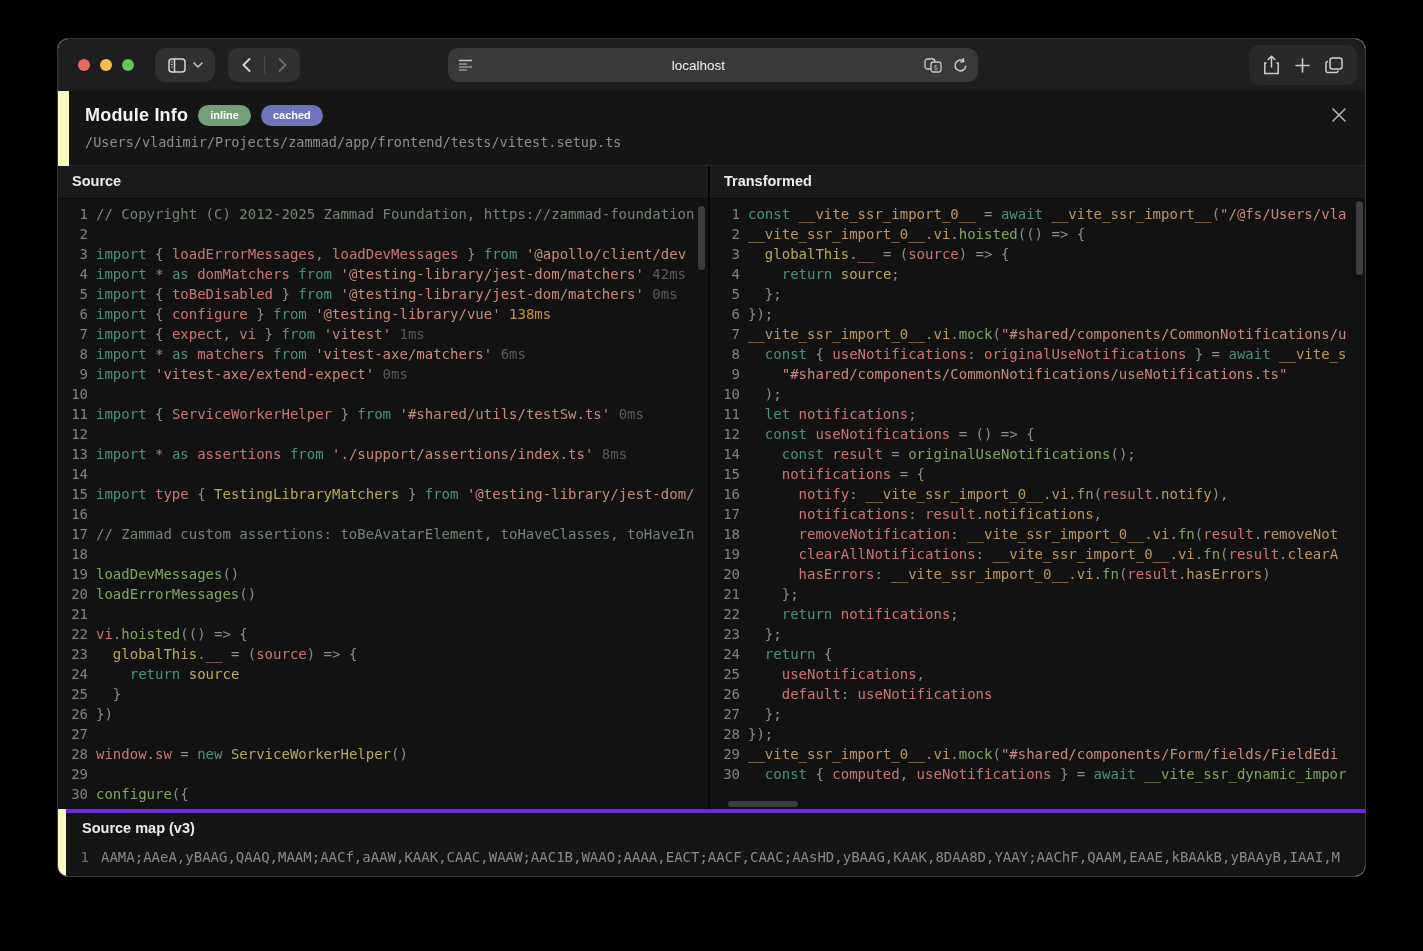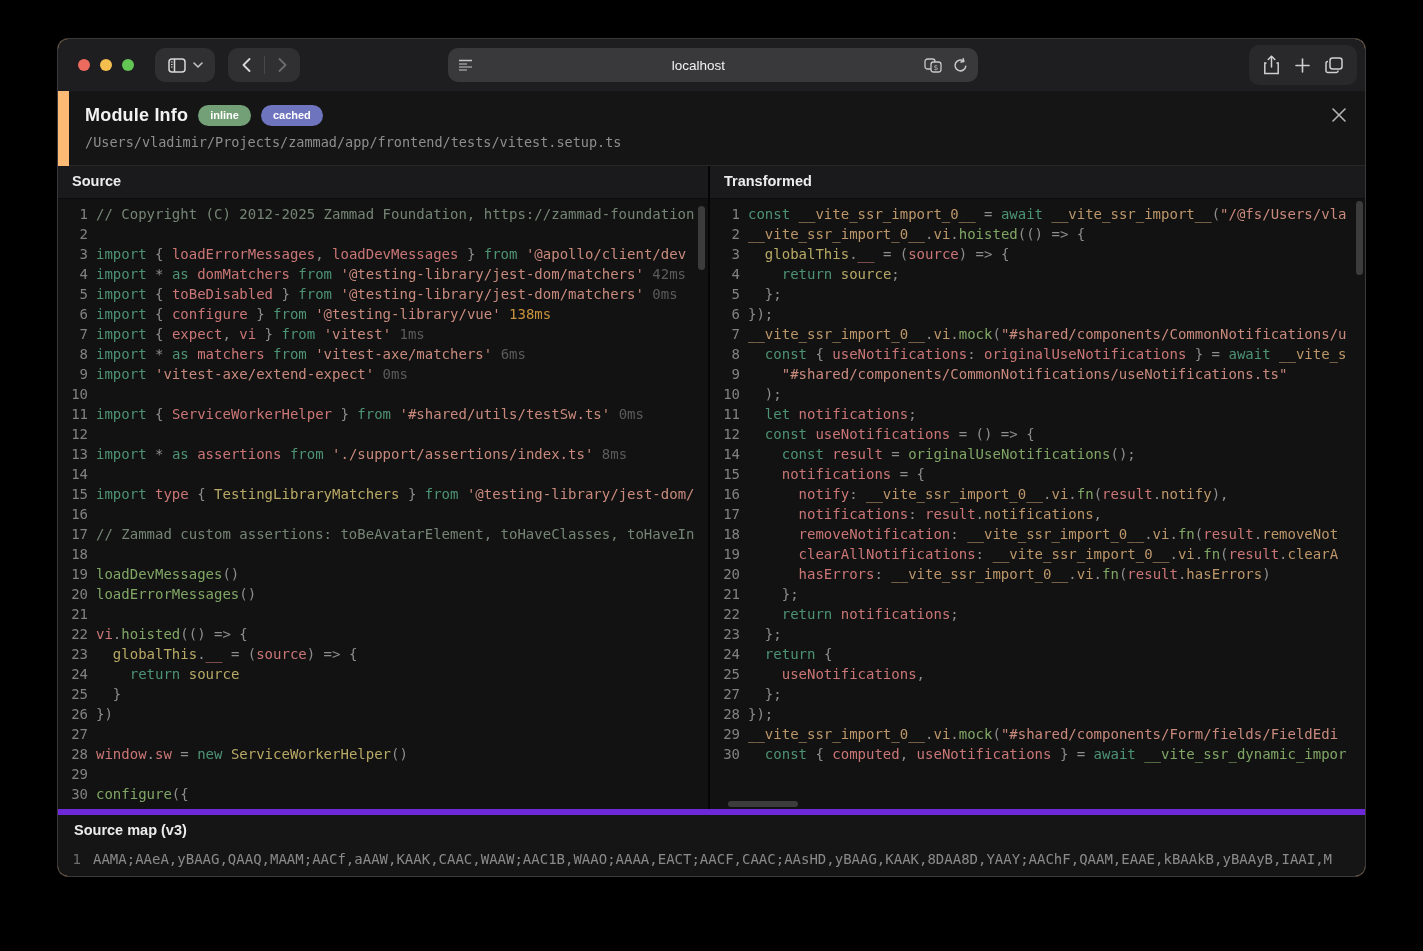--- a/index.html
+++ b/index.html
@@ -1,20 +1,20 @@
 <!DOCTYPE html>
 <html><head>
 <meta charset="utf-8">
 <style>
   * { margin:0; padding:0; box-sizing:border-box; }
   html,body { width:1423px; height:951px; background:#000; overflow:hidden;
               font-family:"Liberation Sans", sans-serif; }
 
   .window { position:absolute; left:57px; top:38px; width:1309px; height:839px;
-            background:#fdba74; border-radius:11px; overflow:hidden;
+            background:#fef9c3; border-radius:11px; overflow:hidden;
             border:1px solid #3a3a3c; }
 
   
   .toolbar { position:relative; height:52px; background:#1e1e20; }
   .tl { position:absolute; top:20px; width:12px; height:12px; border-radius:50%; }
   .tl.red { left:20px; background:#ec6a5e; }
   .tl.yellow { left:42px; background:#f5bf4f; }
   .tl.green { left:64px; background:#62c554; }
 
   .tb-btn { position:absolute; top:9px; height:34px; background:#303032; border-radius:10px;
@@ -71,21 +71,21 @@
   .tok-th { color:#c9923c; }
   .tok-m  { color:#8a8a8a; }
 
   .vscroll { position:absolute; width:7px; background:#3c3c3c; border-radius:4px; }
   .hscroll { position:absolute; height:6px; background:#3c3c3c; border-radius:3px; }
   .src-vscroll { right:3px; top:40px; height:64px; }
   .trf-vscroll { right:2px; top:35px; height:74px; }
   .trf-hscroll { left:18px; bottom:2px; width:70px; }
 
   
-  .srcmap { position:relative; height:88px; background:#151515; border-top:6px solid #6d28d9; }
+  .srcmap { position:relative; height:88px; background:#151515; border-top:4px solid #6d28d9;margin-left:8px; }
   .srcmap-title { position:absolute; left:16px; top:7px; color:#ececec; font-size:14.5px; font-weight:700; }
   .srcmap-code { position:absolute; left:0; top:34px; right:0; }
   .srcmap-code .ln { width:23px; margin-right:12px; color:#6f6f6f; }
   .sm-hscroll { left:28px; bottom:5px; width:40px; }
 </style>
 </head>
 <body>
 
 <div class="window">
 
@@ -247,20 +247,21 @@
           <div class="code-line"><span class="ln">16</span><span class="tok-pu">      </span><span class="tok-v">notify</span><span class="tok-pu">: </span><span class="tok-o">__vite_ssr_import_0__</span><span class="tok-pu">.</span><span class="tok-o">vi</span><span class="tok-pu">.</span><span class="tok-f">fn</span><span class="tok-pu">(</span><span class="tok-v">result</span><span class="tok-pu">.</span><span class="tok-o">notify</span><span class="tok-pu">),</span></div>
           <div class="code-line"><span class="ln">17</span><span class="tok-pu">      </span><span class="tok-v">notifications</span><span class="tok-pu">: </span><span class="tok-v">result</span><span class="tok-pu">.</span><span class="tok-o">notifications</span><span class="tok-pu">,</span></div>
           <div class="code-line"><span class="ln">18</span><span class="tok-pu">      </span><span class="tok-v">removeNotification</span><span class="tok-pu">: </span><span class="tok-o">__vite_ssr_import_0__</span><span class="tok-pu">.</span><span class="tok-o">vi</span><span class="tok-pu">.</span><span class="tok-f">fn</span><span class="tok-pu">(</span><span class="tok-v">result</span><span class="tok-pu">.</span><span class="tok-o">removeNot</span></div>
           <div class="code-line"><span class="ln">19</span><span class="tok-pu">      </span><span class="tok-v">clearAllNotifications</span><span class="tok-pu">: </span><span class="tok-o">__vite_ssr_import_0__</span><span class="tok-pu">.</span><span class="tok-o">vi</span><span class="tok-pu">.</span><span class="tok-f">fn</span><span class="tok-pu">(</span><span class="tok-v">result</span><span class="tok-pu">.</span><span class="tok-o">clearA</span></div>
           <div class="code-line"><span class="ln">20</span><span class="tok-pu">      </span><span class="tok-v">hasErrors</span><span class="tok-pu">: </span><span class="tok-o">__vite_ssr_import_0__</span><span class="tok-pu">.</span><span class="tok-o">vi</span><span class="tok-pu">.</span><span class="tok-f">fn</span><span class="tok-pu">(</span><span class="tok-v">result</span><span class="tok-pu">.</span><span class="tok-o">hasErrors</span><span class="tok-pu">)</span></div>
           <div class="code-line"><span class="ln">21</span><span class="tok-pu">    };</span></div>
           <div class="code-line"><span class="ln">22</span><span class="tok-pu">    </span><span class="tok-k">return </span><span class="tok-v">notifications</span><span class="tok-pu">;</span></div>
           <div class="code-line"><span class="ln">23</span><span class="tok-pu">  };</span></div>
           <div class="code-line"><span class="ln">24</span><span class="tok-pu">  </span><span class="tok-k">return </span><span class="tok-pu">{</span></div>
           <div class="code-line"><span class="ln">25</span><span class="tok-pu">    </span><span class="tok-v">useNotifications</span><span class="tok-pu">,</span></div>
+          <div class="code-line"><span class="ln">26</span><span class="tok-pu">    </span><span class="tok-v">default</span><span class="tok-pu">: </span><span class="tok-v">useNotifications</span></div>
           <div class="code-line"><span class="ln">27</span><span class="tok-pu">  };</span></div>
           <div class="code-line"><span class="ln">28</span><span class="tok-pu">});</span></div>
           <div class="code-line"><span class="ln">29</span><span class="tok-o">__vite_ssr_import_0__</span><span class="tok-pu">.</span><span class="tok-o">vi</span><span class="tok-pu">.</span><span class="tok-f">mock</span><span class="tok-pu">(</span><span class="tok-s">"#shared/components/Form/fields/FieldEdi</span></div>
           <div class="code-line"><span class="ln">30</span><span class="tok-pu">  </span><span class="tok-k">const </span><span class="tok-pu">{ </span><span class="tok-v">computed</span><span class="tok-pu">, </span><span class="tok-v">useNotifications</span><span class="tok-pu"> } = </span><span class="tok-k">await </span><span class="tok-f">__vite_ssr_dynamic_impor</span></div>
         </div>
       <div class="vscroll trf-vscroll"></div>
       <div class="hscroll trf-hscroll"></div>
     </div>
   </div>
 

